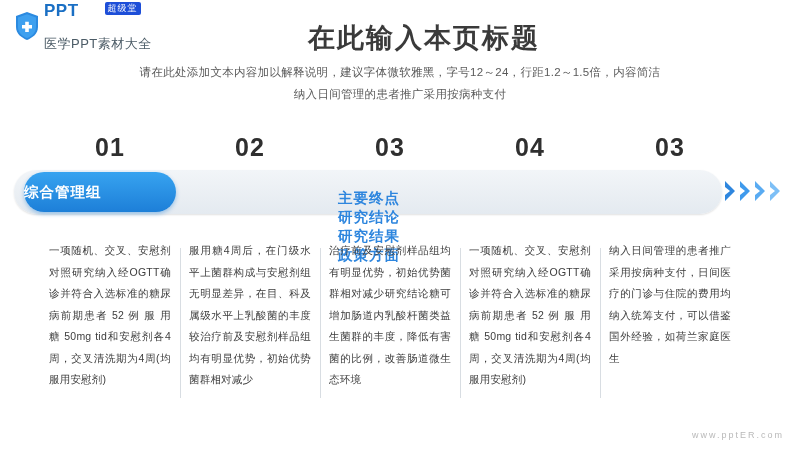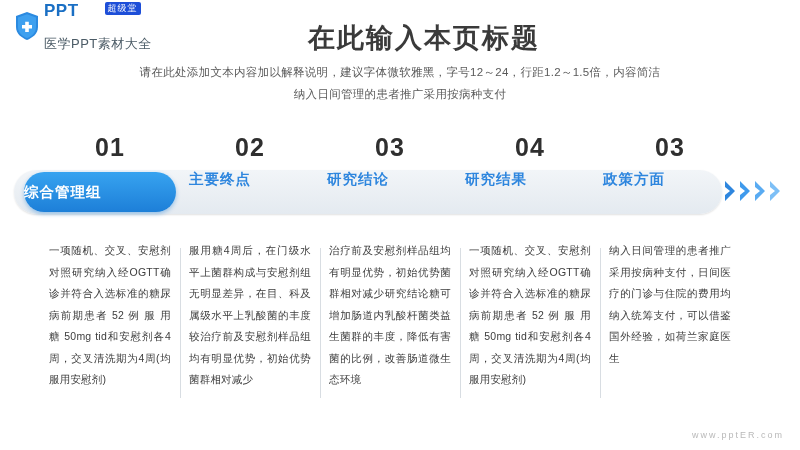--- a/index.html
+++ b/index.html
@@ -115,24 +115,26 @@
     left: 14px;
     width: 708px;
     height: 44px;
     background: linear-gradient(to bottom, #f2f5f8, #e4eaf0);
     border-radius: 22px;
     box-shadow: 0 1px 2px rgba(0,0,0,.12);
   }
   .bar-inner {
     position: absolute;
     top: 170px;
-    left: 13px;
+    left: 24px;
     width: 690px;
     height: 44px;
     display: flex;
+    align-items: center;
+    flex-direction: column;
   }
   .bar-cell {
     width: 20%;
     text-align: center;
     font-size: 14.5px;
     font-weight: bold;
     color: #2e86de;
     letter-spacing: 1px;
   }
   .pill {

